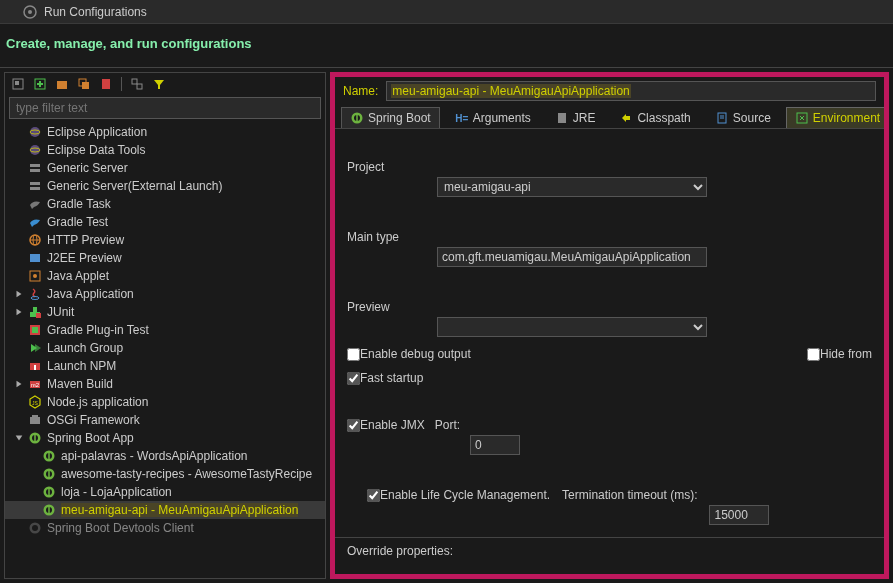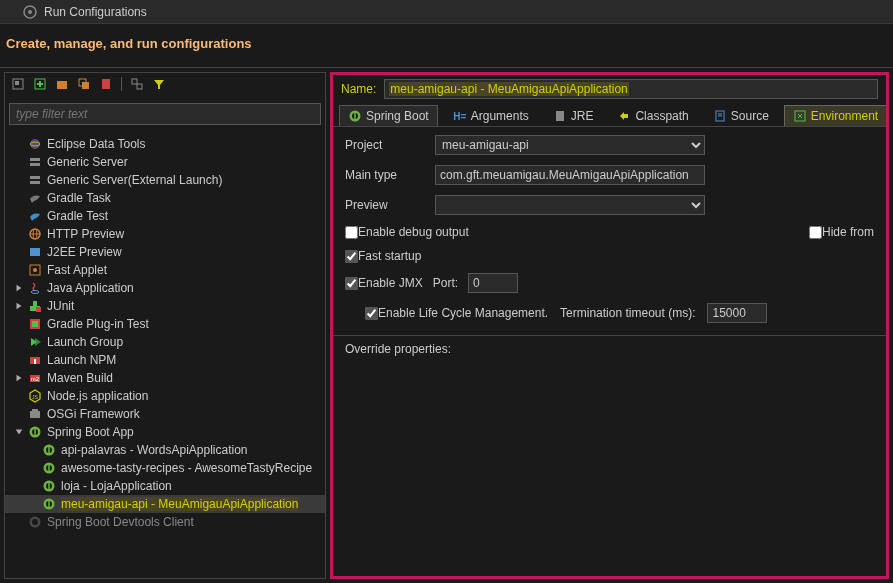--- a/index.html
+++ b/index.html
@@ -20,61 +20,60 @@
   display: flex;
   align-items: center;
   padding: 0 22px;
   border-bottom: 1px solid #3a3a3a;
 }
 .titlebar .title-icon { width: 16px; height: 16px; margin-right: 6px; }
 .header-desc {
   padding: 12px 6px 16px 6px;
   font-weight: bold;
   font-size: 13px;
-  color: #fdba74;
+  color: #86efac;
 }
 .main-split {
   display: flex;
   flex: 1;
   border-top: 1px solid #444;
   min-height: 0;
 }
 .left-panel {
   width: 322px;
   border: 1px solid #444;
   margin: 4px 2px 4px 4px;
   display: flex;
   flex-direction: column;
 }
 .right-panel {
   flex: 1;
-  border: 3px solid #be185d;
+  border: 5px solid #be185d;
   margin: 4px 4px 4px 2px;
   display: flex;
   flex-direction: column;
   overflow: hidden;
 }
 .toolbar {
   height: 22px;
   display: flex;
   align-items: center;
   padding: 0 4px;
   gap: 4px;
 }
 .toolbar-btn {
   width: 18px; height: 18px; display: flex; align-items: center; justify-content: center;
 }
 .sep { width: 1px; height: 14px; background: #555; margin: 0 2px; }
 .filter-box {
-  margin: 8px 4px;
+  margin: 2px 4px;
   padding: 3px 6px;
   border: 1px solid #555;
   background: #2a2a2a;
   color: #ec4899;
-  font-style: italic;
   font-size: 12px;
 }
 .tree {
   flex: 1;
   overflow-y: auto;
   padding: 2px 0;
 }
 .tree-row {
   display: flex;
   align-items: center;
@@ -138,20 +137,21 @@
   gap: 10px;
 }
 .form-row { display: flex; align-items: center; gap: 10px; }
 .form-label { width: 80px; }
 .text-input {
   background: #2a2a2a;
   border: 1px solid #555;
   color: #ccc;
   padding: 2px 4px;
   font-size: 12px;
+  margin-top: 40px;
 }
 select.text-input { padding: 1px 2px; }
 .wide { width: 270px; }
 .num { width: 50px; text-align: left; }
 .num-wide { width: 60px; }
 
 .checkbox-row { display: flex; align-items: center; gap: 0; }
 input[type="checkbox"] { width: 13px; height: 13px; accent-color: #555; }
 .right-check { margin-left: auto; }
 
@@ -229,20 +229,30 @@
     <input class="filter-box" placeholder="type filter text" style="">
     <div class="tree" id="tree">
         <div class="tree-row">
           <span class="expander-spacer" style="width:18px"></span>
           <span class="tree-icon">
             <svg width="14" height="14" viewBox="0 0 14 14">
               <circle cx="7" cy="7" r="5" fill="#5a4a7a"></circle>
               <ellipse cx="7" cy="7" rx="5" ry="2" fill="none" stroke="#d0d000" stroke-width="0.8"></ellipse>
             </svg>
           </span>
+          <span class="tree-label">Eclipse Application</span>
+        </div>
+        <div class="tree-row">
+          <span class="expander-spacer" style="width:18px"></span>
+          <span class="tree-icon">
+            <svg width="14" height="14" viewBox="0 0 14 14">
+              <circle cx="7" cy="7" r="5" fill="#5a4a7a"></circle>
+              <ellipse cx="7" cy="7" rx="5" ry="2" fill="none" stroke="#d0d000" stroke-width="0.8"></ellipse>
+            </svg>
+          </span>
           <span class="tree-label">Eclipse Data Tools</span>
         </div>
         <div class="tree-row">
           <span class="expander-spacer" style="width:18px"></span>
           <span class="tree-icon">
             <svg width="14" height="14" viewBox="0 0 14 14">
               <rect x="2" y="3" width="10" height="3" fill="#888"></rect>
               <rect x="2" y="8" width="10" height="3" fill="#888"></rect>
             </svg>
           </span>
@@ -297,21 +307,21 @@
           <span class="tree-label">J2EE Preview</span>
         </div>
         <div class="tree-row">
           <span class="expander-spacer" style="width:18px"></span>
           <span class="tree-icon">
             <svg width="14" height="14" viewBox="0 0 14 14">
               <rect x="2" y="2" width="10" height="10" fill="none" stroke="#d08030"></rect>
               <circle cx="7" cy="7" r="2" fill="#d08030"></circle>
             </svg>
           </span>
-          <span class="tree-label">Fast Applet</span>
+          <span class="tree-label">Java Applet</span>
         </div>
         <div class="tree-row">
           <span class="expander-spacer" style="width:4px"></span>
           <span class="twisty">
             <svg width="10" height="10" viewBox="0 0 12 12">
               <polygon points="3,2 9,6 3,10" fill="#aaa"></polygon>
             </svg>
           </span>
           <span class="tree-icon">
             <svg width="14" height="14" viewBox="0 0 14 14">

